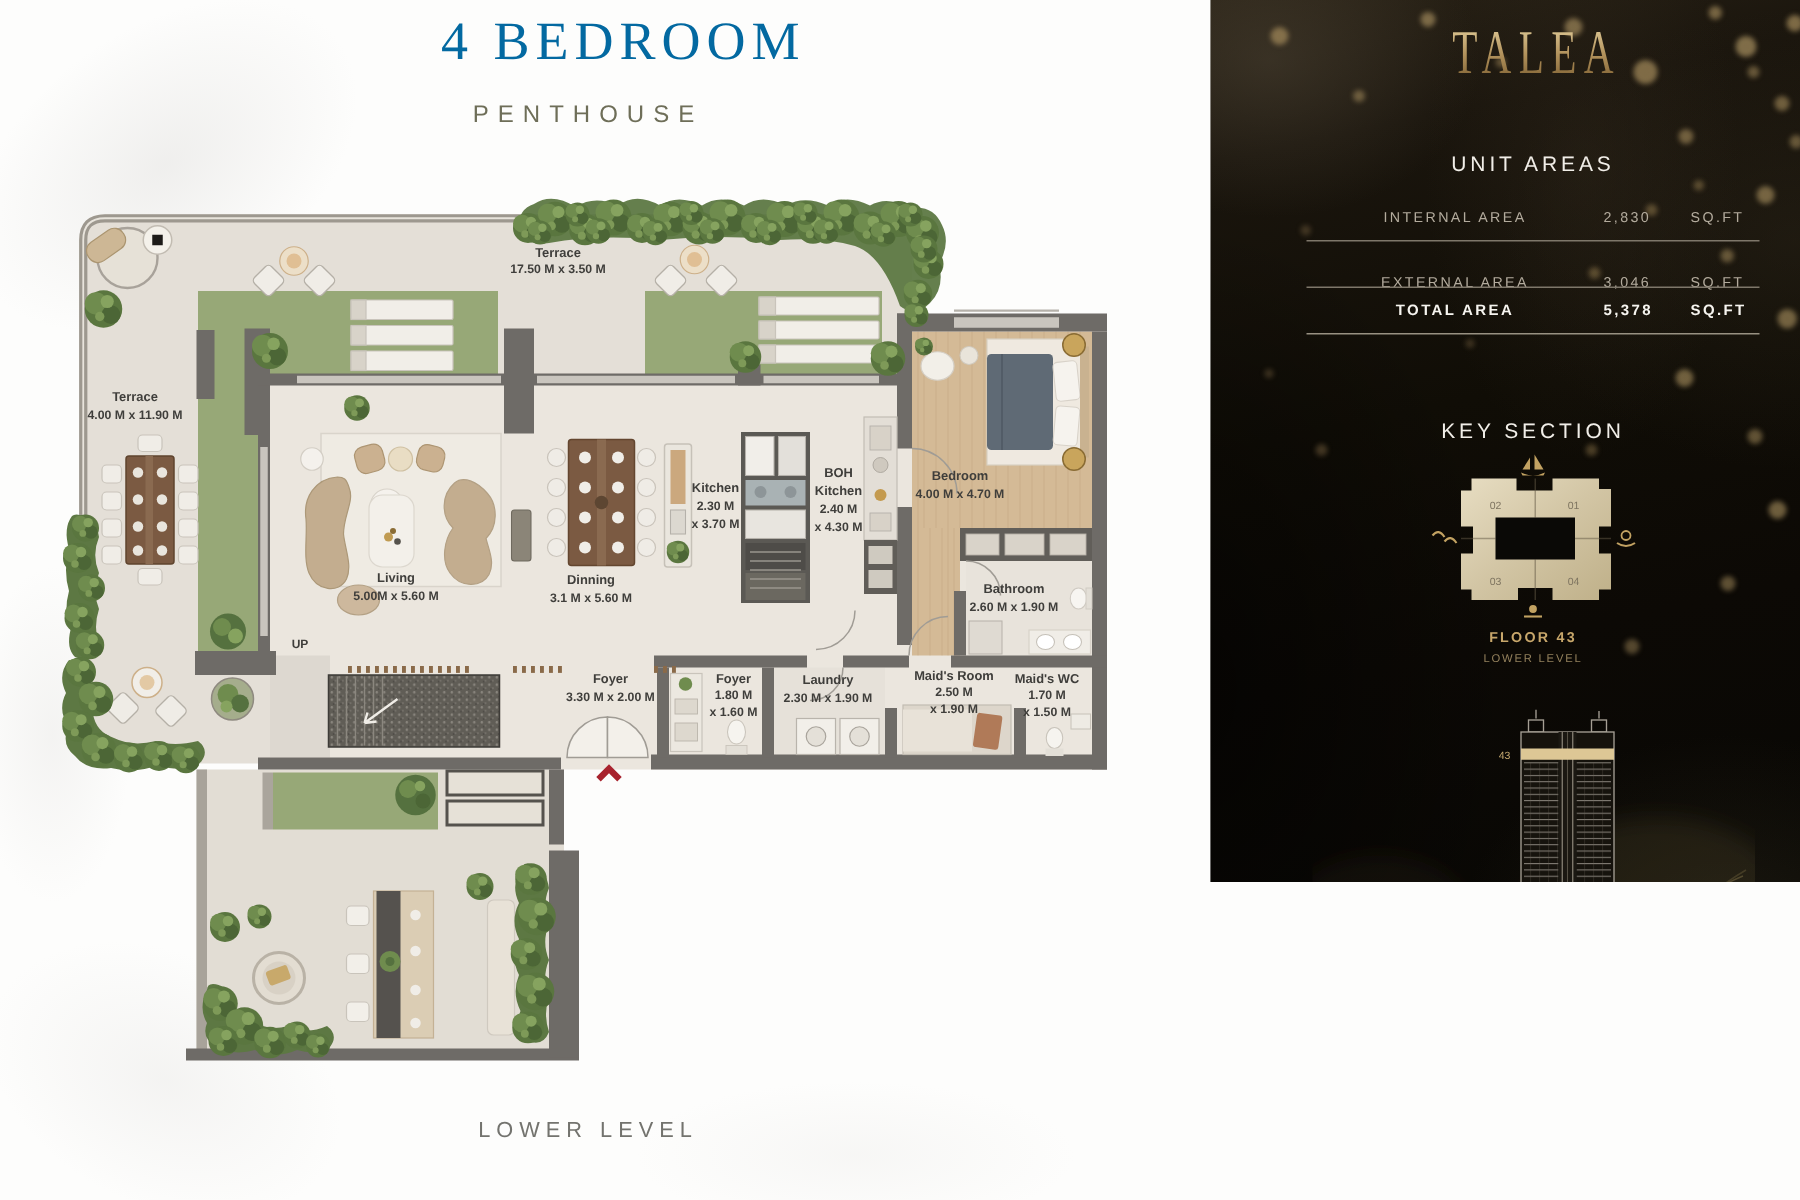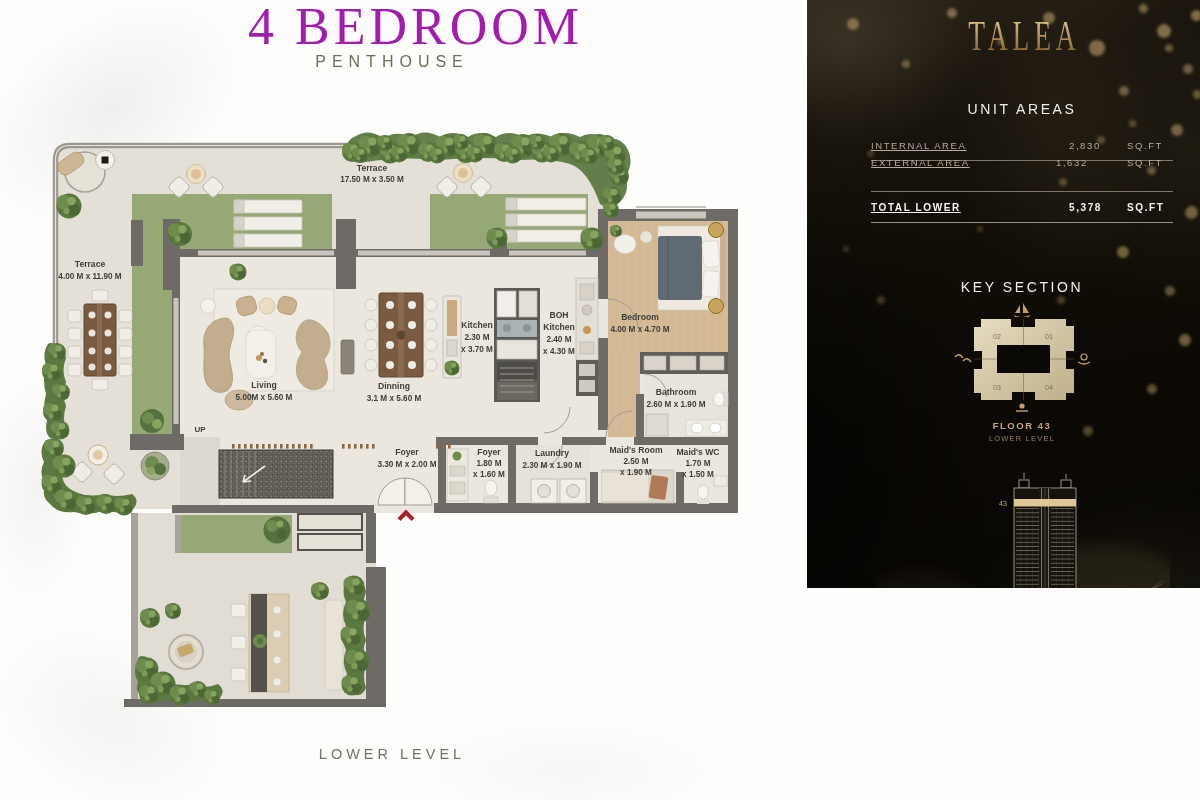--- a/index.html
+++ b/index.html
@@ -1,38 +1,38 @@
 <!DOCTYPE html>
 <html><head>
 <meta charset="utf-8">
 <style>
 html,body{margin:0;padding:0;width:1200px;height:800px;overflow:hidden;background:#fff;font-family:"Liberation Sans",sans-serif;}
 .page{position:relative;width:1200px;height:800px;background:#fdfdfc;}
 .vein{position:absolute;pointer-events:none;}
 .titlewrap{position:absolute;left:0;top:6px;width:784px;text-align:center;}
-.t1{font-family:"Liberation Serif",serif;font-size:52px;color:#a21caf;letter-spacing:4px;line-height:42px;padding-left:47px;}
-.t2{font-size:16px;color:#6e6e58;letter-spacing:6px;margin-top:5px;font-weight:500;}
+.t1{font-family:"Liberation Serif",serif;font-size:36px;color:#0369a1;letter-spacing:4px;line-height:42px;padding-left:47px;}
+.t2{font-size:16px;color:#6e6e58;letter-spacing:6px;margin-top:20px;font-weight:500;}
 .lower{position:absolute;left:0;top:746px;width:784px;text-align:center;font-size:14.5px;letter-spacing:4px;color:#73736e;}
 .plansvg{position:absolute;left:0;top:0;}
 .panel{position:absolute;left:807px;top:0;width:393px;height:588px;overflow:hidden;
 background:
 radial-gradient(300px 420px at -20px 460px, rgba(0,0,0,.6), rgba(0,0,0,0) 75%),
 radial-gradient(200px 150px at 40px 40px, rgba(88,78,62,.42), rgba(0,0,0,0) 70%),
 radial-gradient(150px 280px at 248px 110px, rgba(58,48,34,.3), rgba(0,0,0,0) 70%),
 radial-gradient(280px 220px at 390px 160px, rgba(56,48,34,.32), rgba(0,0,0,0) 70%),
 radial-gradient(260px 200px at 345px 630px, rgba(62,56,38,.35), rgba(0,0,0,0) 70%),
 linear-gradient(168deg,#292216 0%,#1a150d 16%,#100d06 45%,#0c0905 70%,#080704 100%);}
 .bok{position:absolute;border-radius:50%;filter:blur(1.6px);}
 .talea{position:absolute;left:0;top:13px;width:430px;text-align:center;font-family:"Liberation Serif",serif;font-size:34px;letter-spacing:6px;text-indent:6px;
 background:linear-gradient(180deg,#e3cf9d 5%,#b2925c 50%,#77592c 95%);-webkit-background-clip:text;background-clip:text;color:transparent;transform:scale(.81,1.22);transform-origin:215px top;}
 .unitareas{position:absolute;left:0;top:101px;width:430px;text-align:center;font-size:14px;letter-spacing:2.6px;color:#f1eee8;font-weight:500;}
 .keysection{position:absolute;left:0;top:279px;width:430px;text-align:center;font-size:14px;letter-spacing:2.6px;color:#f1eee8;font-weight:500;}
 .tbl{position:absolute;left:64px;width:302px;}
 .trow{position:absolute;left:0;width:100%;display:flex;font-size:9.5px;letter-spacing:1.6px;color:#b3ab9d;}
-.trow .lab{flex:1;text-align:left;text-decoration:underline;}
+.trow .lab{flex:1;text-align:center;}
 .trow .val{width:58px;text-align:left;}
 .trow .sq{width:46px;text-align:left;}
 .tline{position:absolute;left:0;width:100%;height:1px;background:#7e776a;}
 .floor43{position:absolute;left:0;top:420px;width:430px;text-align:center;font-size:9.5px;font-weight:bold;letter-spacing:1.5px;color:#c8a76b;}
 .lowlev{position:absolute;left:0;top:434px;width:430px;text-align:center;font-size:7.5px;letter-spacing:1.2px;color:#93805c;}
 </style>
 </head>
 <body>
 <div class="page">
 
@@ -759,29 +759,29 @@
 
 <div class="tbl" style="top:0;height:240px;">
 
 <div class="trow" style="top:140px;">
           <span class="lab">INTERNAL AREA</span>
           <span class="val">2,830</span>
           <span class="sq">SQ.FT</span>
         </div>
 <div class="tline" style="top:160px;"></div>
 
-<div class="trow" style="top:157px;gap:13px;">
+<div class="trow" style="top:183px;">
           <span class="lab">EXTERNAL AREA</span>
-          <span class="val">1,632</span>
+          <span class="val">3,046</span>
           <span class="sq">SQ.FT</span>
         </div>
 <div class="tline" style="top:191px;"></div>
 
 <div class="trow" style="top:202px;color:#f6f4ef;font-weight:bold;font-size:10px;">
-          <span class="lab">TOTAL LOWER</span>
+          <span class="lab">TOTAL AREA</span>
           <span class="val">5,378</span>
           <span class="sq">SQ.FT</span>
         </div>
 <div class="tline" style="top:222px;background:#989182;"></div>
 </div>
 
 <div class="keysection">KEY SECTION</div>
 
 <svg style="position:absolute;left:128px;top:298px;" width="175" height="120" viewBox="935 298 175 120">
 <defs>

